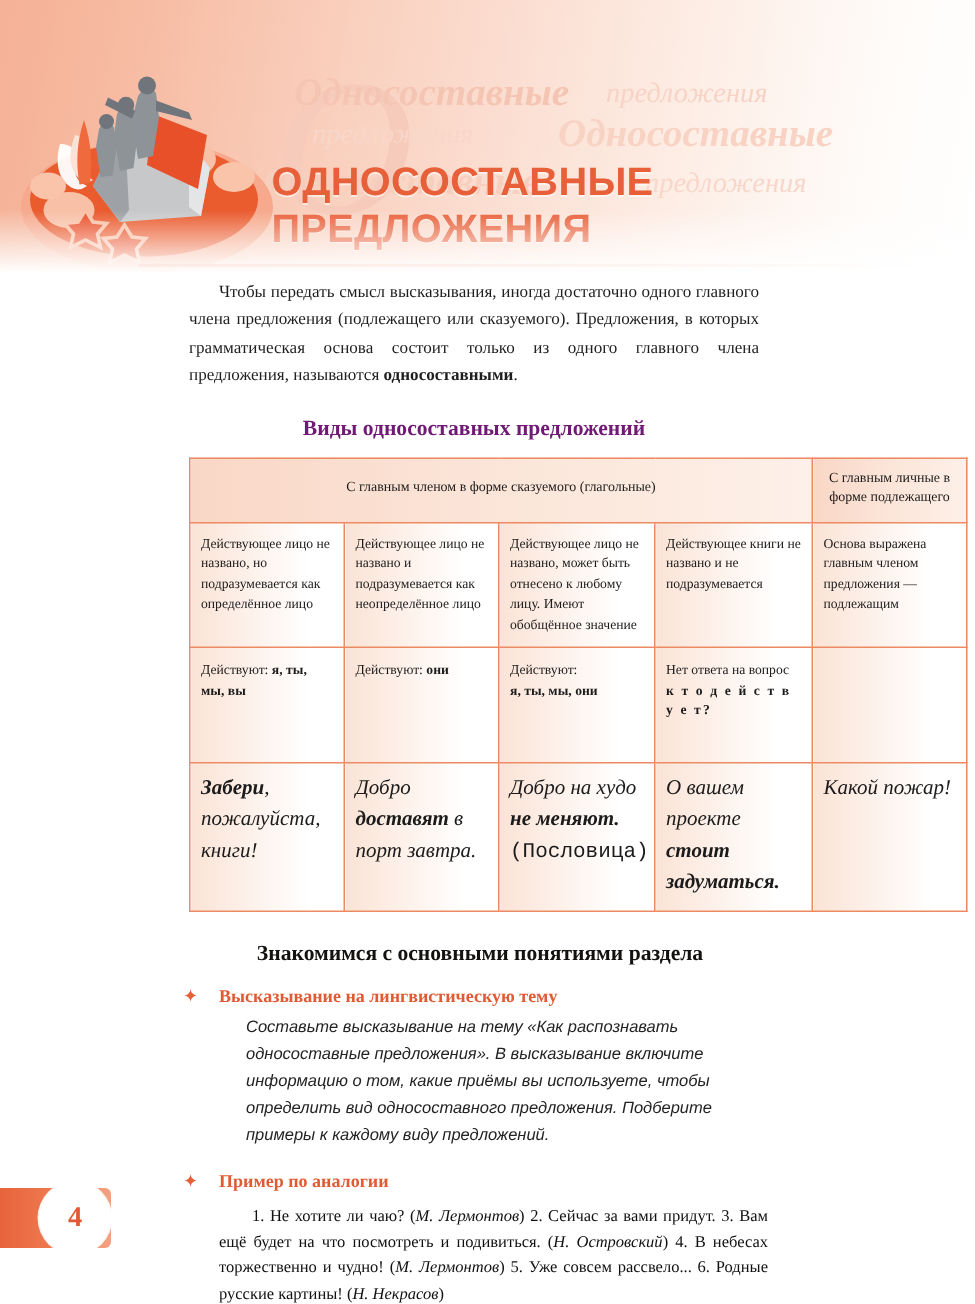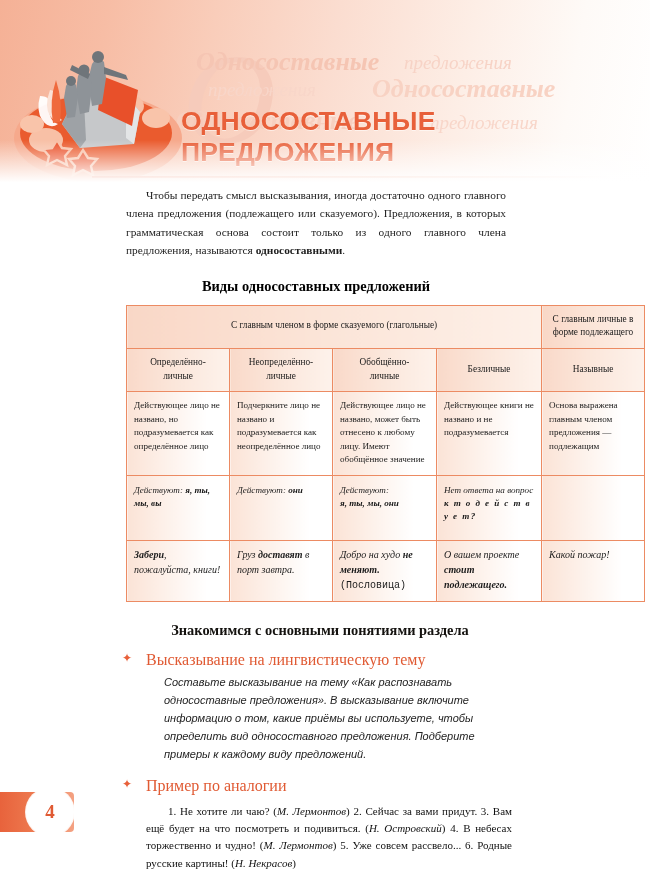--- a/index.html
+++ b/index.html
@@ -105,21 +105,21 @@
     text-indent: 20px;
   }
   .intro b { font-weight: 700; }
 
   .section-heading {
     margin: 0;
     padding: 18px 0 10px 0;
     text-align: center;
     font-size: 14.4px;
     font-weight: 700;
-    color: #000000;
+    color: #701a75;
   }
 
   
   .tbl-wrap { padding: 0 46px 0 86px; border-radius: 17px; }
   table.grammar {
     width: 518px;
     border-collapse: collapse;
     table-layout: fixed;
     font-size: 9.1px;
     color: #1b1b1b;
@@ -145,26 +145,26 @@
     text-align: center;
     vertical-align: middle !important;
     font-weight: 700;
     font-size: 9.3px;
     padding: 8px 4px;
     line-height: 1.38;
   }
   .cell {
     background: linear-gradient(to right, #fbe3d6 0%, #fdf1ea 38%, #ffffff 78%, #ffffff 100%);
   }
-  .cell.r2 { padding-top: 8px; padding-bottom: 16px; font-style: italic; }
+  .cell.r2 { padding-top: 8px; padding-bottom: 28px; }
   .cell b { font-weight: 700; }
   .cell .sp { letter-spacing: 1.4px; font-weight: 700; }
   .cell.ex {
     font-style: italic;
-    font-size: 10px;
+    font-size: 14px;
   }
   .cell.ex b { font-weight: 700; font-style: italic; }
   .cell.ex .roman { font-style: normal; font-family: Liberation Mono, monospace; }
 
   
   .c1 { width: 103px; }
   .c2 { width: 103px; }
   .c3 { width: 104px; }
   .c4 { width: 105px; }
   .c5 { width: 103px; }
@@ -187,22 +187,22 @@
     padding-left: 28px;
   }
   .bullet-icon {
     position: absolute;
     left: 4px; top: 1px;
     color: #e8603a;
     font-size: 12px;
     line-height: 1;
   }
   .task-title {
-    font-size: 16px;
-    font-weight: 400;
+    font-size: 12px;
+    font-weight: 700;
     color: #e05a33;
   }
   .task-body {
     margin: 0 0 14px 0;
     padding-left: 46px;
     font-family: "Liberation Sans", sans-serif;
     font-size: 11px;
     line-height: 1.62;
     color: #232323;
     font-style: italic;
@@ -327,58 +327,42 @@
             <col class="c2">
             <col class="c3">
             <col class="c4">
             <col class="c5">
         </colgroup>
         <tbody>
           <tr>
             <td class="hdr-top" colspan="4">С главным членом в форме сказуемого (глагольные)</td>
             <td class="hdr-top narrow">С главным личные в форме подлежащего</td>
           </tr>
-          <tr>
-            <td class="hdr-sub">
-              <span>Определённо-</span><br>
-              <span>личные</span>
-            </td>
-            <td class="hdr-sub">
-              <span>Неопределённо-</span><br>
-              <span>личные</span>
-            </td>
-            <td class="hdr-sub">
-              <span>Обобщённо-</span><br>
-              <span>личные</span>
-            </td>
-            <td class="hdr-sub">Безличные</td>
-            <td class="hdr-sub">Назывные</td>
-          </tr>
 
           <tr>
             <td class="cell">Действующее лицо не названо, но подразумевается как определённое лицо</td>
-            <td class="cell">Подчеркните лицо не названо и подразумевается как неопределённое лицо</td>
+            <td class="cell">Действующее лицо не названо и подразумевается как неопределённое лицо</td>
             <td class="cell">Действующее лицо не названо, может быть отнесено к любому лицу. Имеют обобщённое значение</td>
             <td class="cell">Действующее книги не названо и не подразумевается</td>
             <td class="cell">Основа выражена главным членом предложения — подлежащим</td>
           </tr>
 
           <tr>
             <td class="cell r2"><span>Действуют: </span><b>я, ты, мы, вы</b></td>
             <td class="cell r2"><span>Действуют: </span><b>они</b></td>
             <td class="cell r2"><span>Действуют:</span><br><b>я, ты, мы, они</b></td>
             <td class="cell r2"><span>Нет ответа на вопрос </span><span class="sp">к т о  д е й с т в у е т?</span></td>
             <td class="cell r2"></td>
           </tr>
 
           <tr>
             <td class="cell ex"><b>Забери</b><span>, пожалуйста, книги!</span></td>
-            <td class="cell ex"><span>Груз </span><b>доставят</b><span> в порт завтра.</span></td>
+            <td class="cell ex"><span>Добро </span><b>доставят</b><span> в порт завтра.</span></td>
             <td class="cell ex"><span>Добро на худо </span><b>не меняют.</b><br><span class="roman">(Пословица)</span></td>
-            <td class="cell ex"><span>О вашем проекте </span><b>стоит подлежащего.</b></td>
+            <td class="cell ex"><span>О вашем проекте </span><b>стоит задуматься.</b></td>
             <td class="cell ex">Какой пожар!</td>
           </tr>
         </tbody>
       </table>
     </div>
 
     <div class="lower">
 
       <h2 class="concepts-title">Знакомимся с основными понятиями раздела</h2>
 

